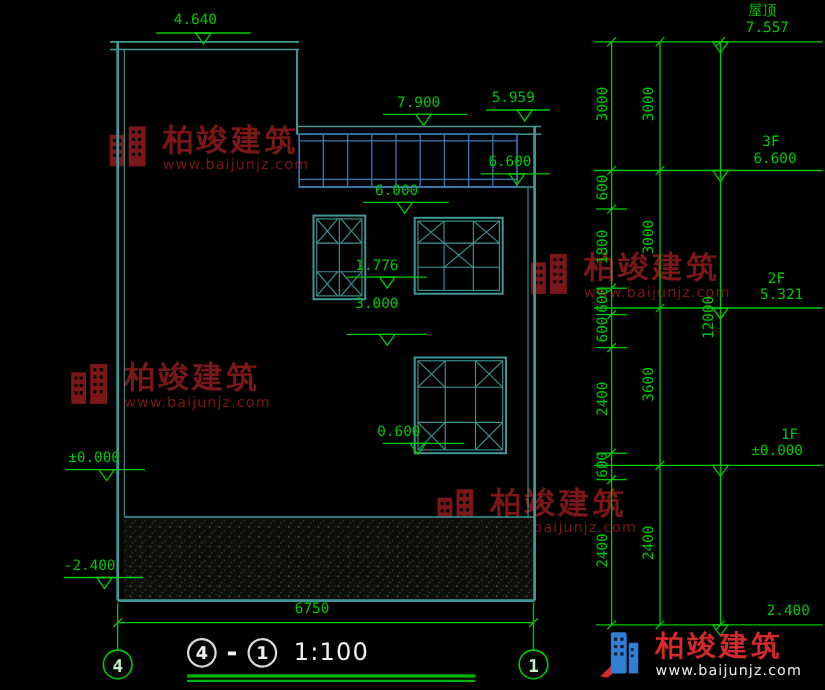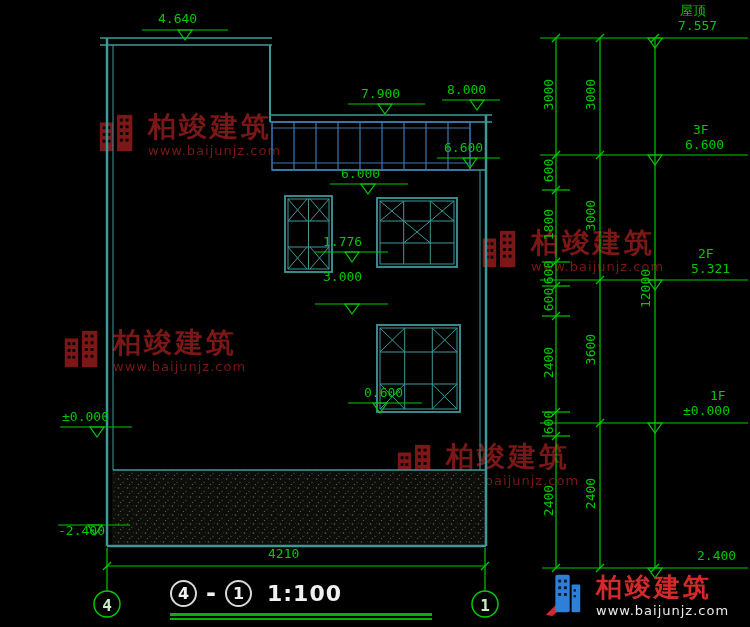--- a/index.html
+++ b/index.html
@@ -22,21 +22,21 @@
   .wm-brand { font-size:28px; font-weight:bold; letter-spacing:3px; line-height:1.05; display:block; }
   .wm-url { font-size:13px; letter-spacing:1px; display:block; margin-top:2px; }
 
   .title-bar { position:absolute; left:170px; top:577px; height:32px; display:flex;
                align-items:center; gap:9px; z-index:4; color:#f0f0f0; }
   .t-circle { width:27px; height:27px; border:2px solid #d9d9d9; border-radius:50%;
               display:flex; align-items:center; justify-content:center;
               font-size:16px; font-weight:bold; flex:none; }
   .t-sep { font-size:24px; font-weight:bold; }
   .t-name { font-size:28px; font-weight:bold; letter-spacing:4px; white-space:nowrap; }
-  .t-scale { font-size:22px; font-weight:bold; margin-left:6px; letter-spacing:1px; }
+  .t-scale { font-size:22px; font-weight:normal; margin-left:6px; letter-spacing:1px; }
   .t-underline1 { position:absolute; left:170px; top:613px; width:262px; height:3px;
                   background:#00b400; z-index:4; }
   .t-underline2 { position:absolute; left:170px; top:618px; width:262px; height:2px;
                   background:#00b400; z-index:4; }
 
   .brand-footer { position:absolute; left:540px; top:570px; display:flex;
                   align-items:center; gap:10px; z-index:5; }
   .bf-brand { color:#d42a2a; font-size:26px; font-weight:bold; letter-spacing:3px;
               line-height:1.05; display:block; }
   .bf-url { color:#eaeaea; font-size:13px; letter-spacing:1px; display:block; margin-top:2px; }
@@ -317,29 +317,29 @@
       <path d="M648,38 L662,38 L655,48 Z"></path>
       <path d="M648,155 L662,155 L655,165 Z"></path>
       <path d="M648,280 L662,280 L655,290 Z"></path>
       <path d="M648,423 L662,423 L655,433 Z"></path>
       <path d="M648,568 L662,568 L655,578 Z"></path>
     </g>
   </svg>
 
   <span class="dim" style="left:158px;top:12px">4.640</span>
   <span class="dim" style="left:361px;top:87px">7.900</span>
-  <span class="dim" style="left:447px;top:83px">8.000</span>
+  <span class="dim" style="left:447px;top:83px">5.959</span>
   <span class="dim" style="left:444px;top:141px">6.600</span>
   <span class="dim" style="left:341px;top:167px">6.000</span>
   <span class="dim" style="left:323px;top:235px">1.776</span>
   <span class="dim" style="left:323px;top:270px">3.000</span>
-  <span class="dim" style="left:364px;top:386px">0.600</span>
+  <span class="dim" style="left:343px;top:386px">0.600</span>
   <span class="dim" style="left:62px;top:410px">±0.000</span>
-  <span class="dim" style="left:58px;top:524px">-2.400</span>
-  <span class="dim" style="left:268px;top:547px">4210</span>
+  <span class="dim" style="left:58px;top:508px">-2.400</span>
+  <span class="dim" style="left:268px;top:547px">6750</span>
 
   <span class="dim" style="left:680px;top:4px">屋顶</span>
   <span class="dim" style="left:678px;top:19px">7.557</span>
   <span class="dim" style="left:693px;top:123px">3F</span>
   <span class="dim" style="left:685px;top:138px">6.600</span>
   <span class="dim" style="left:698px;top:247px">2F</span>
   <span class="dim" style="left:691px;top:262px">5.321</span>
   <span class="dim" style="left:710px;top:389px">1F</span>
   <span class="dim" style="left:683px;top:404px">±0.000</span>
   <span class="dim" style="left:697px;top:549px">2.400</span>

